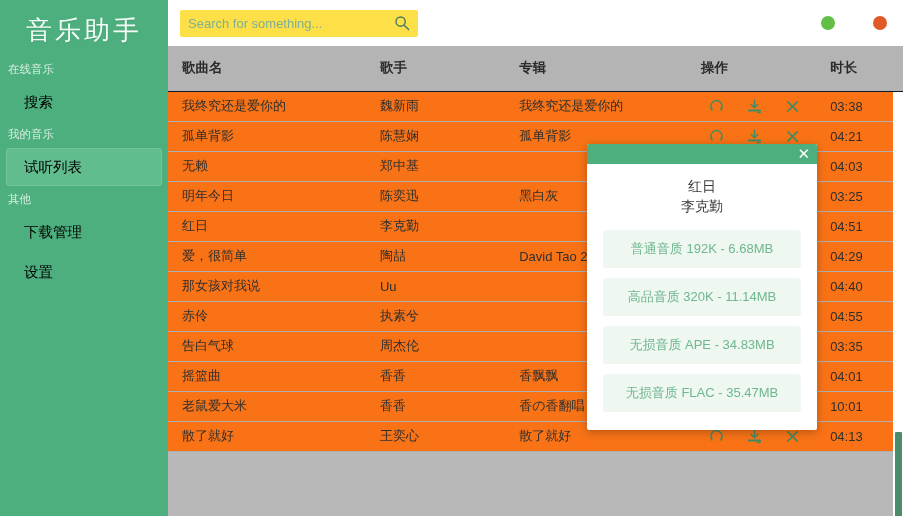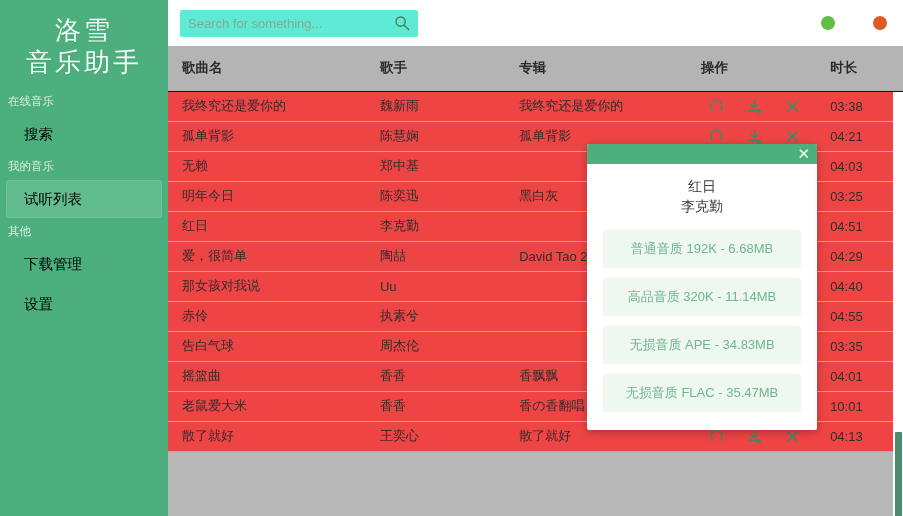--- a/index.html
+++ b/index.html
@@ -71,21 +71,21 @@
     background: #ffffff;
     display: flex;
     align-items: center;
     padding: 0 16px 0 12px;
     position: relative;
   }
   .searchbox {
     position: relative;
     width: 238px;
     height: 27px;
-    background: #5eead4;
+    background: #fde047;
     border-radius: 2px;
     display: flex;
     align-items: center;
     padding: 4px 8px;
   }
   .searchbox input {
     flex: 1 1 auto;
     border: none;
     outline: none;
     background: transparent;
@@ -130,21 +130,21 @@
     background: #b4b4b4;
     color: #2b2b2b;
     font-size: 13.5px;
     font-weight: 700;
     text-align: left;
     height: 45px;
     padding: 0 0 0 14px;
     border-bottom: 1px solid #0f172a;
   }
   table.songs td {
-    background: #ef4444;
+    background: #f97316;
     color: #2f2f2f;
     font-size: 13px;
     height: 30px;
     padding: 0 0 0 14px;
     border-bottom: 1px solid #aeaeae;
     white-space: nowrap;
     overflow: hidden;
     text-overflow: clip;
   }
   .col-name  { width: 196px; }
@@ -246,21 +246,20 @@
   }
   .quality-btn:last-child { margin-bottom: 0; }
 </style>
 </head>
 <body>
 
 <div id="app">
 
   <aside class="sidebar">
     <div class="brand">
-      <div class="brand-line">洛雪</div>
       <div class="brand-line">音乐助手</div>
     </div>
     <nav class="nav">
 
       <div class="nav-group-title">在线音乐</div>
       <div class="nav-item">
         <span>搜索</span>
       </div>
 
       <div class="nav-group-title">我的音乐</div>

